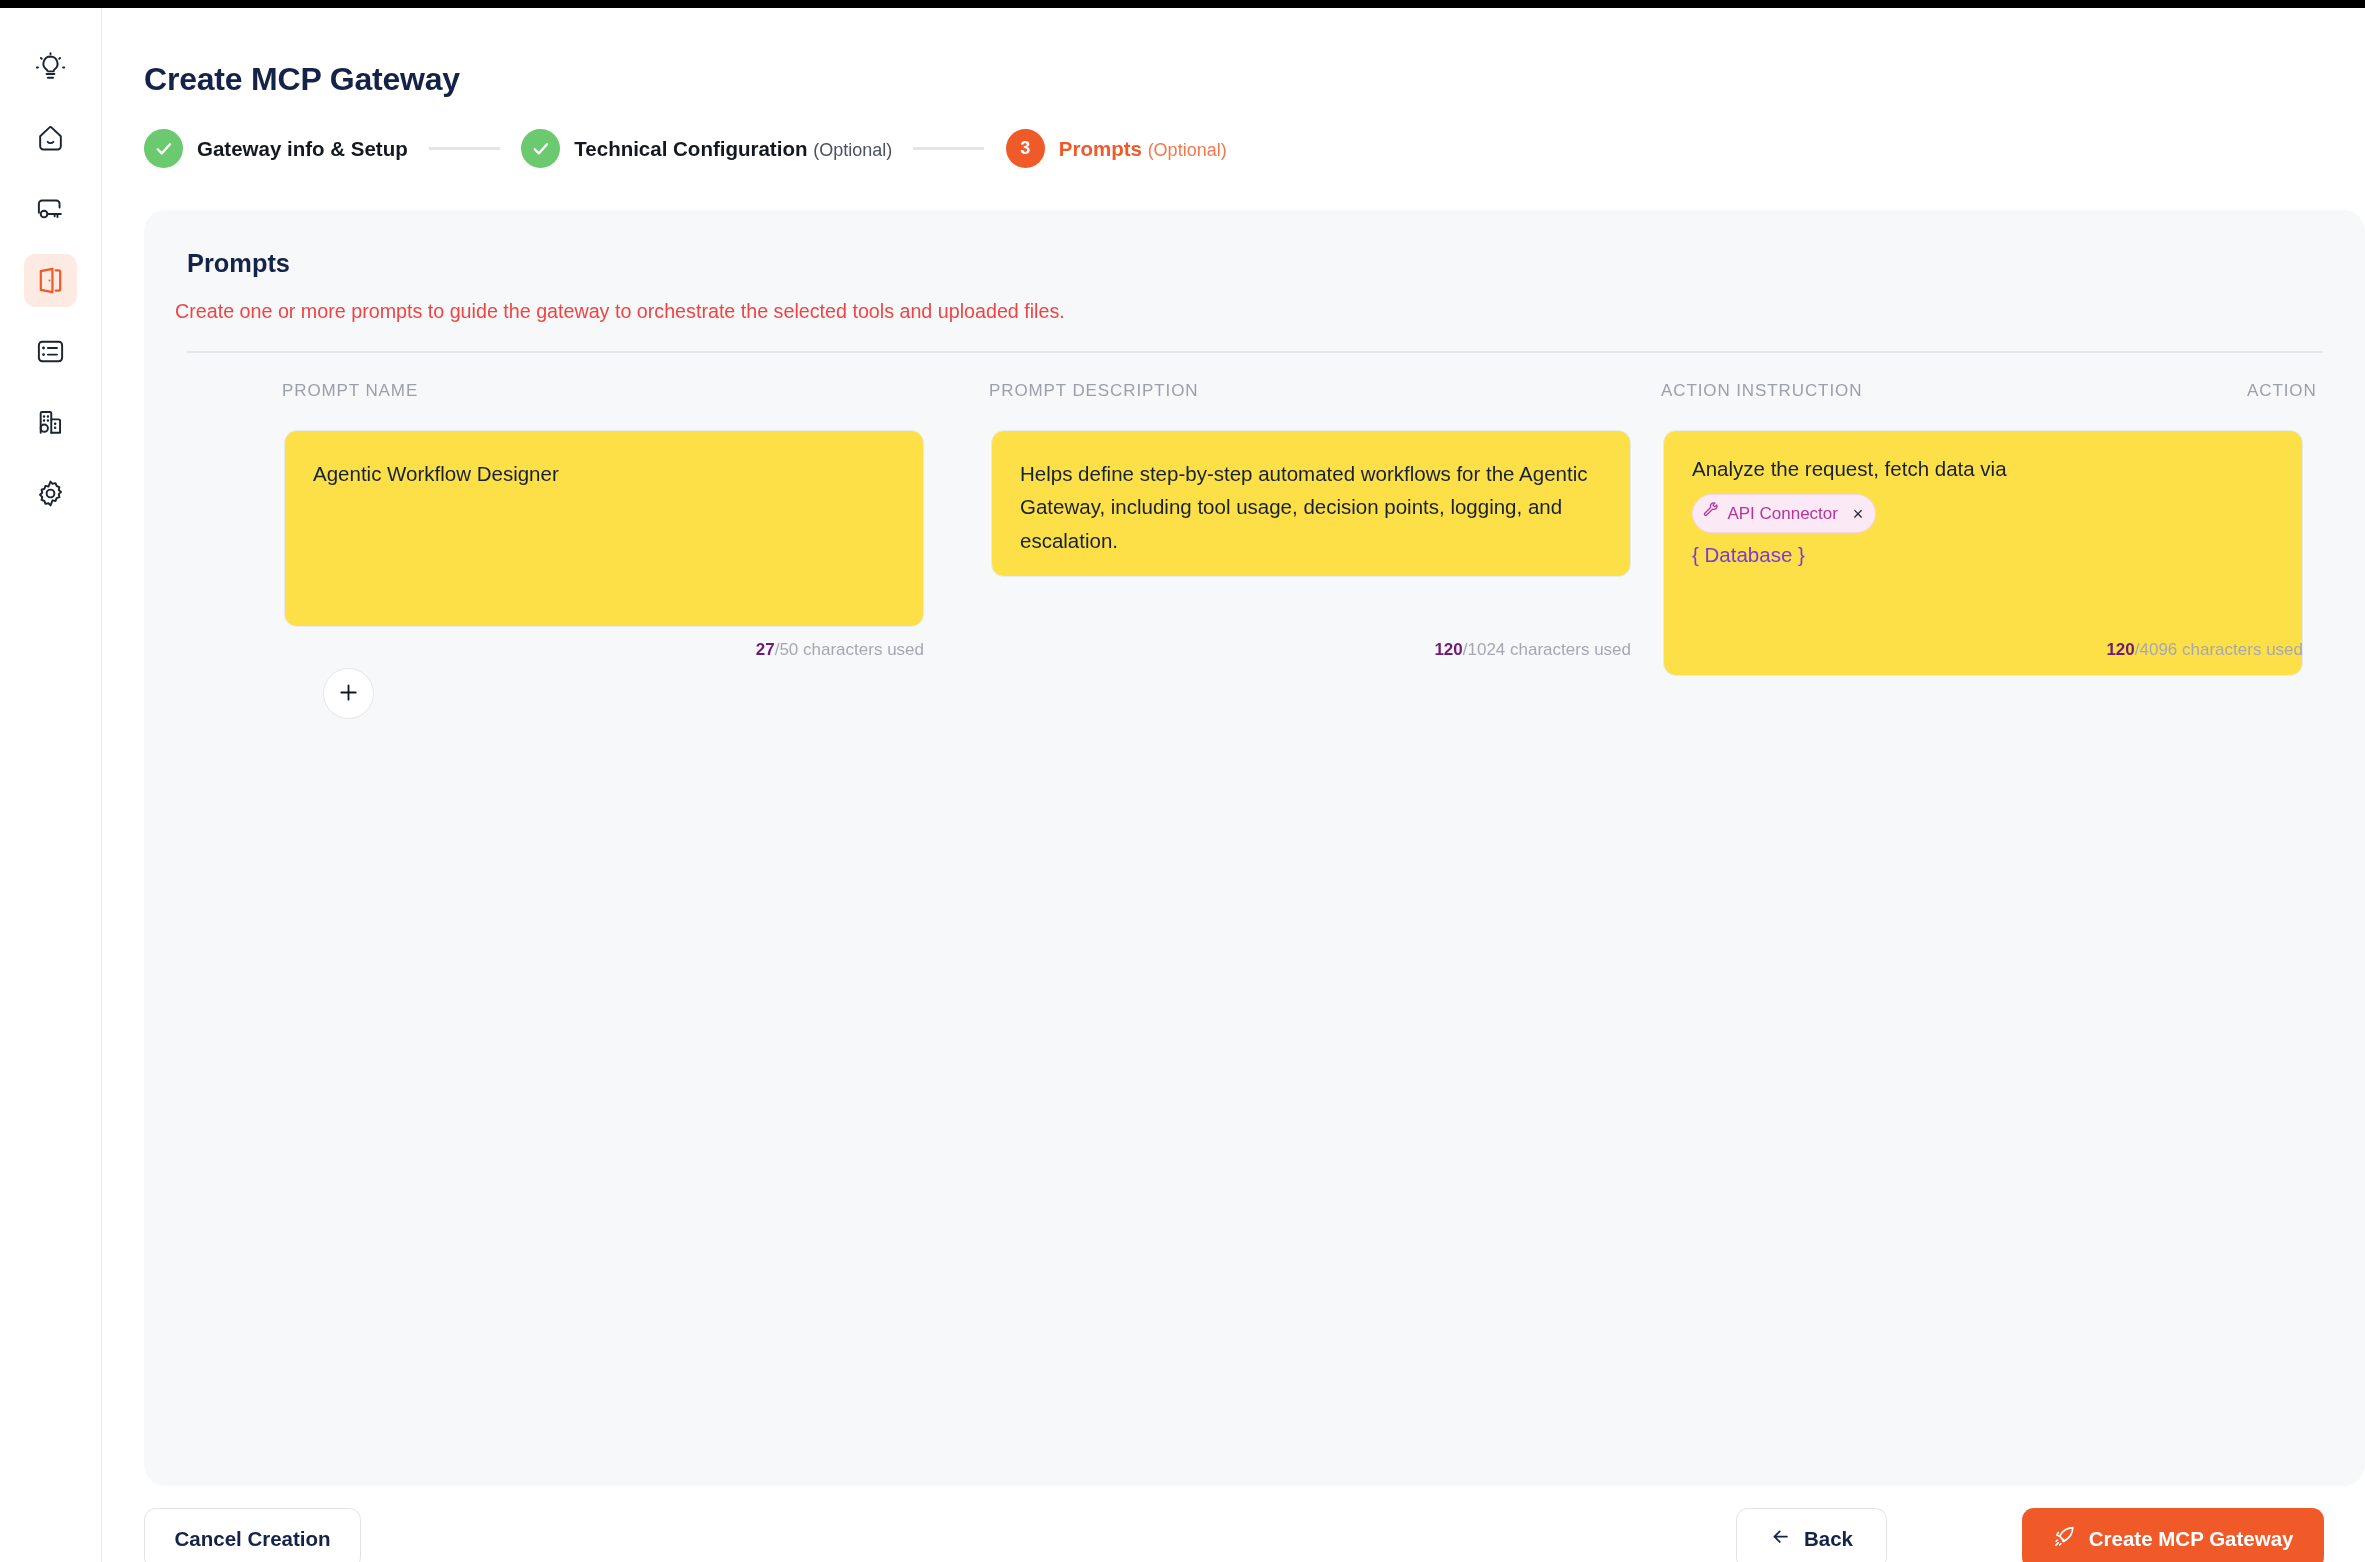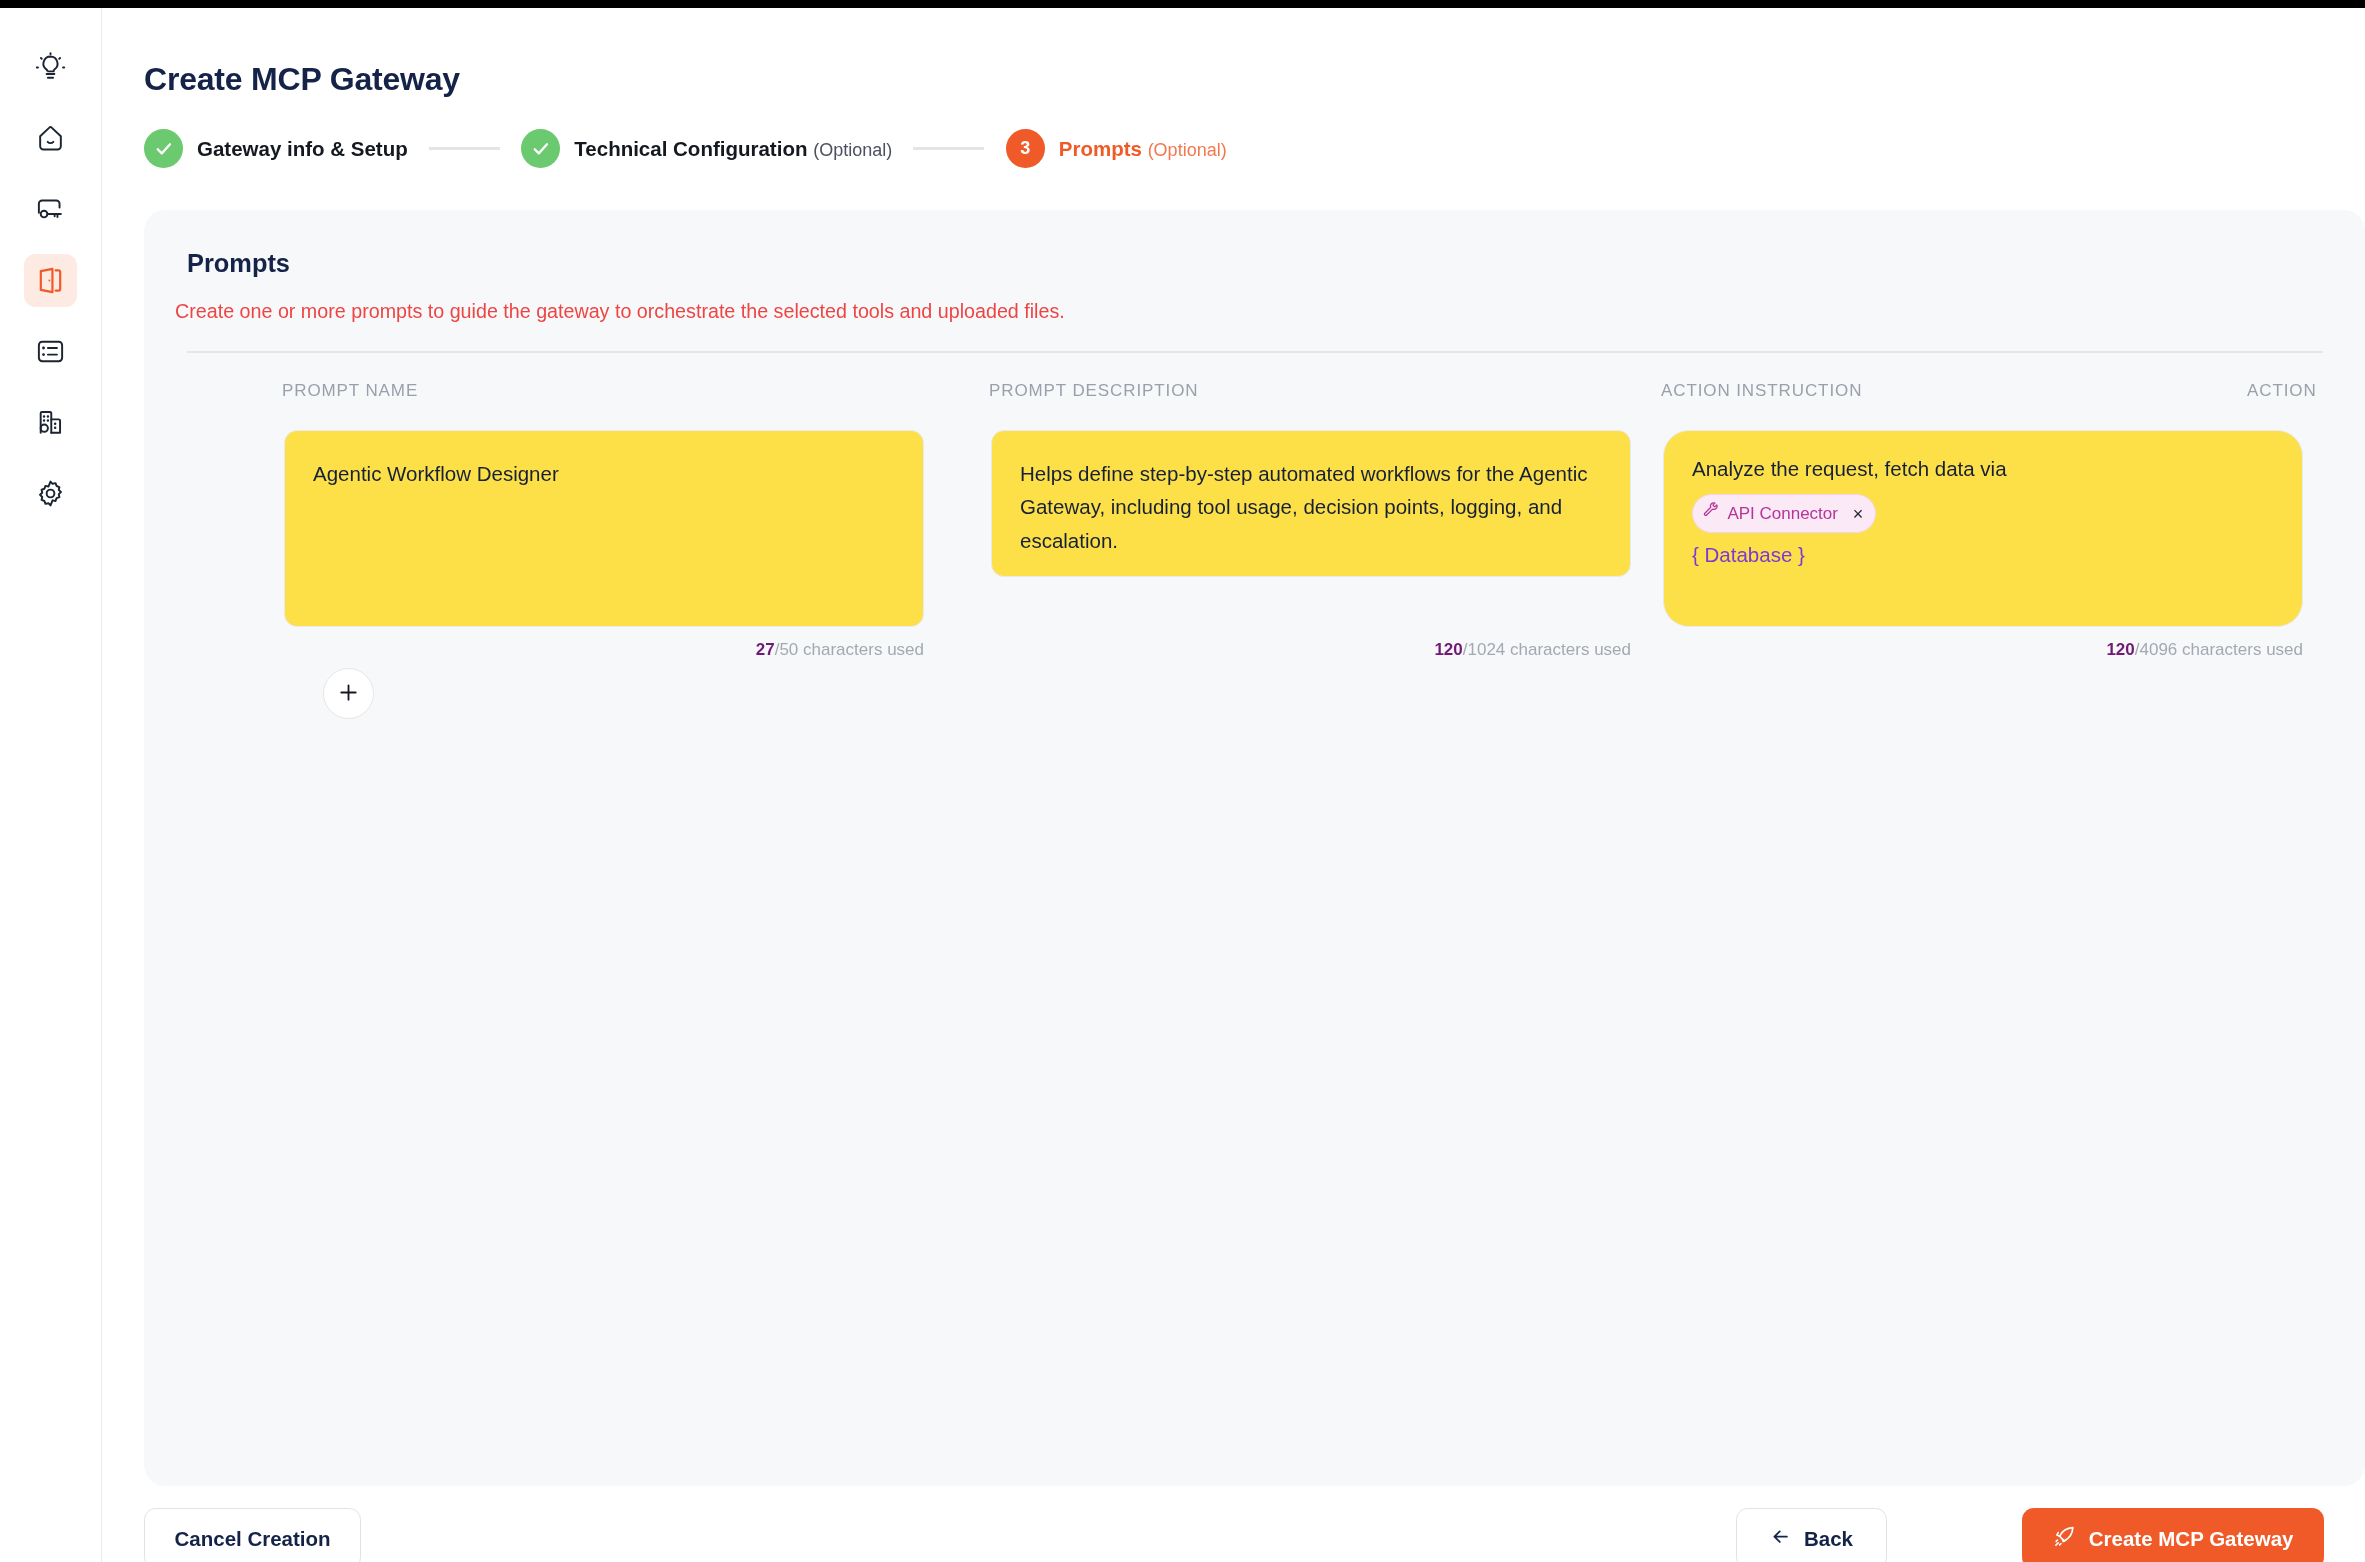--- a/index.html
+++ b/index.html
@@ -99,21 +99,21 @@
   
   .row { position: absolute; left: 0; top: 220px; width: 100%; }
   .cell {
     position: absolute; top: 0;
     background: #fde047; border: 1.6px solid #e8eaee; border-radius: 13px;
     padding: 26px 28px;
     font-size: 20.5px; color: #172136; line-height: 1.62;
   }
   .cell-name  { left: 140px;  width: 640px; height: 197px; }
   .cell-desc  { left: 847px; width: 640px; height: 147px; }
-  .cell-instr { left: 1519px; width: 640px; height: 197px; padding-top: 21.3px; border-radius: 26px; }
+  .cell-instr { left: 1519px; width: 640px; height: 246px; padding-top: 21.3px; }
   .instr-line { display: block; }
   .tag {
     display: inline-flex; align-items: center; gap: 8.2px;
     background: #fbe9f6; border: 0.8px solid #f3d6ec;
     border-radius: 820px; padding: 4.9px 11.5px 4.9px 9.8px;
     margin: 8.2px 0 4.9px 0;
     font-size: 17px; color: #b6339a;
   }
   .tag .tag-x {
     font-size: 18px; color: #1b2233; margin-left: 6.6px; cursor: pointer;

